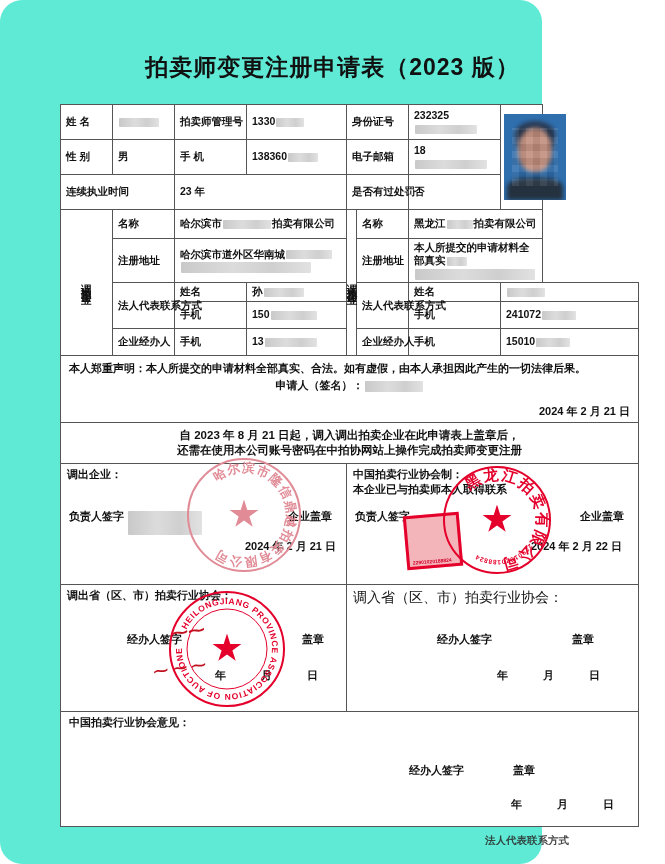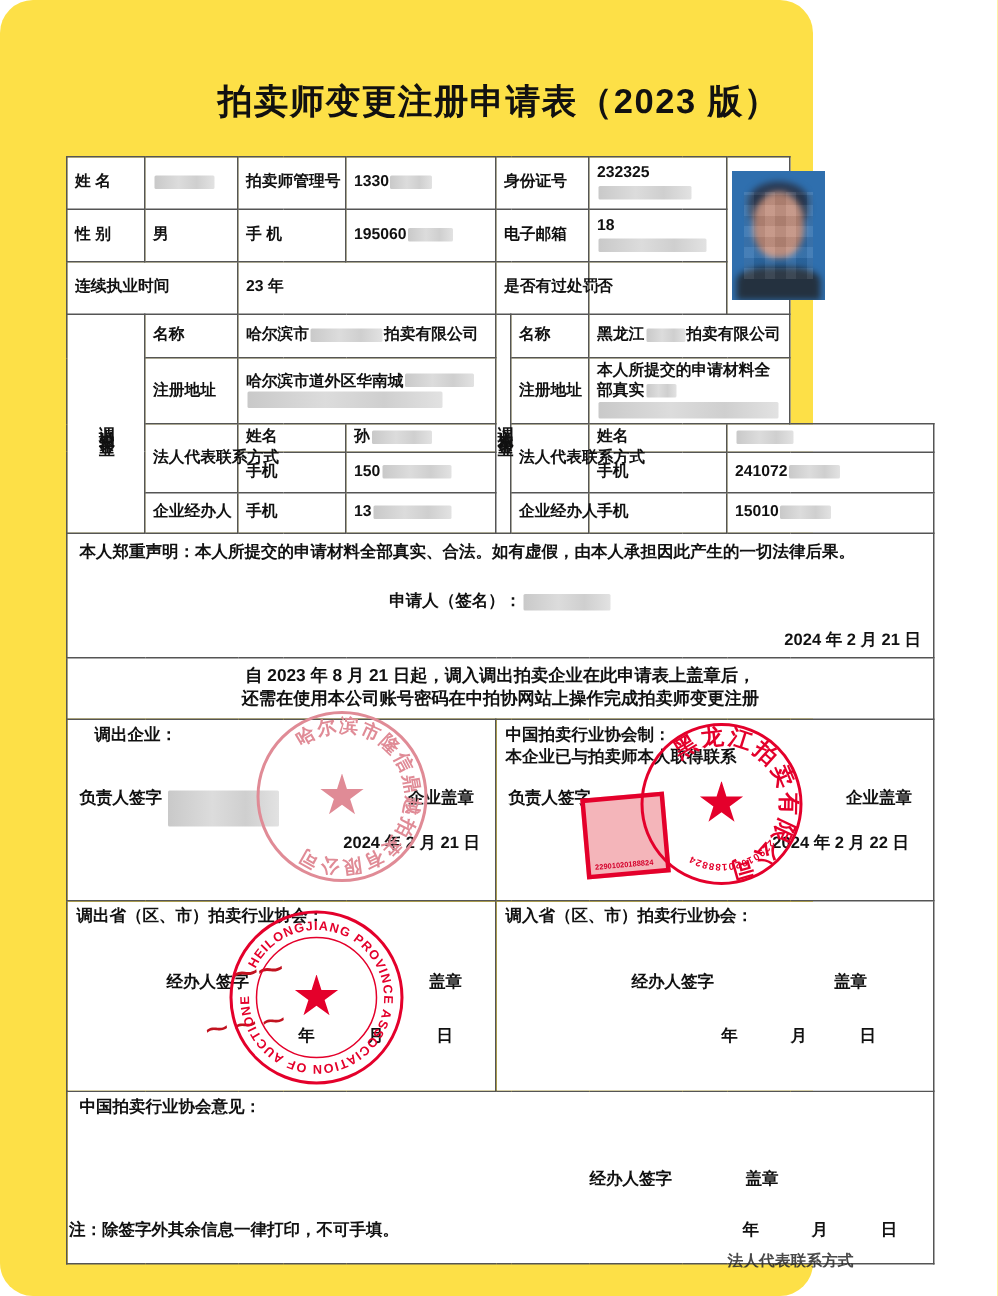--- a/index.html
+++ b/index.html
@@ -6,31 +6,31 @@
   body{
     width:665px;height:864px;
     background:#ffffff;
     font-family:"Liberation Serif","DejaVu Serif",serif;
     color:#111;
     overflow:hidden;
     position:relative;
   }
   .page{
     position:absolute;left:0;top:0;width:542px;height:864px;
-    background:#fde047;
+    background:#5eead4;
     border-radius:22px;
   }
   .title{
     position:absolute;left:0;top:52px;width:665px;
     text-align:center;
     font-size:23px;font-weight:bold;letter-spacing:1px;
     font-family:"Liberation Sans","DejaVu Sans",sans-serif;
   }
   table.form{
-    position:absolute;left:44px;top:104px;
+    position:absolute;left:60px;top:104px;
     width:578px;
     border-collapse:collapse;
     table-layout:fixed;
     font-size:10.5px;
     font-family:"Liberation Sans","DejaVu Sans",sans-serif;
   }
   table.form td{
     border:1px solid #555;
     padding:2px 5px;
     vertical-align:middle;
@@ -190,21 +190,21 @@
           <span class="px"></span>
         </span>
       </td>
     </tr>
 
     <tr>
       <td class="lbl" style="height:30px">性 别</td>
       <td class="val">男</td>
       <td class="lbl" colspan="2">手 机</td>
       <td class="val">
-        <span>195060</span><span class="redact" style="width:30px"></span>
+        <span>138360</span><span class="redact" style="width:30px"></span>
       </td>
       <td class="lbl" colspan="2">电子邮箱</td>
       <td class="val" colspan="2">
         <span>18</span><span class="redact" style="width:72px"></span>
       </td>
     </tr>
 
     <tr>
       <td class="lbl" colspan="2" style="height:30px">连续执业时间</td>
       <td class="val" colspan="3">23 年</td>
@@ -279,36 +279,36 @@
       <td class="lbl">企业经办人</td>
       <td class="lbl" colspan="2">手机</td>
       <td class="val" colspan="2">
         <span>15010</span><span class="redact" style="width:34px"></span>
       </td>
     </tr>
 
     <tr>
       <td colspan="11" style="height:56px;padding:4px 8px 3px 8px">
         <div class="decl">本人郑重声明：本人所提交的申请材料全部真实、合法。如有虚假，由本人承担因此产生的一切法律后果。</div>
-        <div style="text-align:center;font-size:11px;font-weight:bold;margin-top:19px;position:relative">
+        <div style="text-align:center;font-size:11px;font-weight:bold;margin-top:3px;position:relative">
           <span>申请人（签名）：</span><span class="redact tall" style="width:58px"></span>
         </div>
         <div style="text-align:right;font-size:11px;font-weight:bold;margin-top:12px">2024 年 2 月 21 日</div>
       </td>
     </tr>
 
     <tr>
       <td colspan="11" class="notice" style="height:34px;padding:3px 6px">
         <div>自 2023 年 8 月 21 日起，调入调出拍卖企业在此申请表上盖章后，</div>
         <div>还需在使用本公司账号密码在中拍协网站上操作完成拍卖师变更注册</div>
       </td>
     </tr>
 
     <tr>
-      <td colspan="5" style="height:112px;vertical-align:top;padding:4px 18px;position:relative">
+      <td colspan="5" style="height:112px;vertical-align:top;padding:4px 6px;position:relative">
         <div style="font-size:11px;font-weight:bold">调出企业：</div>
         <div style="position:absolute;left:8px;top:46px;font-size:11px;font-weight:bold">负责人签字</div>
         <span class="redact tall" style="position:absolute;left:66px;top:47px;width:74px;height:24px"></span>
         <div style="position:absolute;right:14px;top:46px;font-size:11px;font-weight:bold">企业盖章</div>
         <div style="position:absolute;right:10px;top:76px;font-size:11px;font-weight:bold">2024 年 2 月 21 日</div>
 
         <div class="seal" style="left:126px;top:-6px;width:110px;height:110px;border-color:#e08b96;">
           <svg class="ringtext" viewBox="0 0 110 110">
             <defs>
                   <path id="oc" d="M 55,55 m -43,0 a 43,43 0 1,1 86,0 a 43,43 0 1,1 -86,0"></path>
@@ -370,33 +370,32 @@
             <text fill="#e4002b" font-size="8.5" font-weight="bold" letter-spacing="0.7">
               <textPath href="#oa1" startOffset="7%">HEILONGJIANG PROVINCE ASSOCIATION OF AUCTIONEERS</textPath>
             </text>
           </svg>
           <div class="star">
             <div class="starshape" style="background:#e4002b;margin-left:-15px;margin-top:-15px"></div>
           </div>
         </div>
       </td>
       <td colspan="6" style="height:118px;vertical-align:top;padding:4px 6px;position:relative">
-        <div style="font-size:11px;font-weight:bold">调入省（区、市）拍卖行业协会：</div>
+        <div style="font-size:14px;font-weight:normal">调入省（区、市）拍卖行业协会：</div>
         <div style="position:absolute;left:90px;top:48px;font-size:11px;font-weight:bold">经办人签字</div>
         <div style="position:absolute;right:44px;top:48px;font-size:11px;font-weight:bold">盖章</div>
         <div style="position:absolute;right:22px;top:84px;font-size:11px;font-weight:bold" class="ymd">年    月    日</div>
       </td>
     </tr>
 
     <tr>
       <td colspan="11" style="height:106px;vertical-align:top;padding:4px 8px;position:relative">
         <div style="font-size:11px;font-weight:bold">中国拍卖行业协会意见：</div>
         <div style="position:absolute;left:348px;top:52px;font-size:11px;font-weight:bold">经办人签字</div>
         <div style="position:absolute;left:452px;top:52px;font-size:11px;font-weight:bold">盖章</div>
         <div style="position:absolute;left:450px;top:86px;font-size:11px;font-weight:bold" class="ymd">年    月    日</div>
       </td>
     </tr>
   </tbody>
     </table>
 
-  <div class="note">注：除签字外其余信息一律打印，不可手填。</div>
   <div class="maker">法人代表联系方式</div>
 </div>
 
 </body></html>

